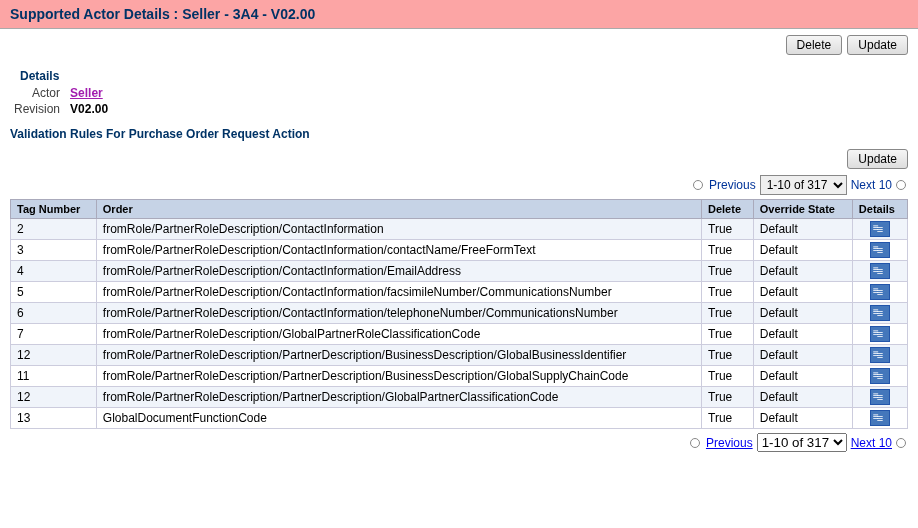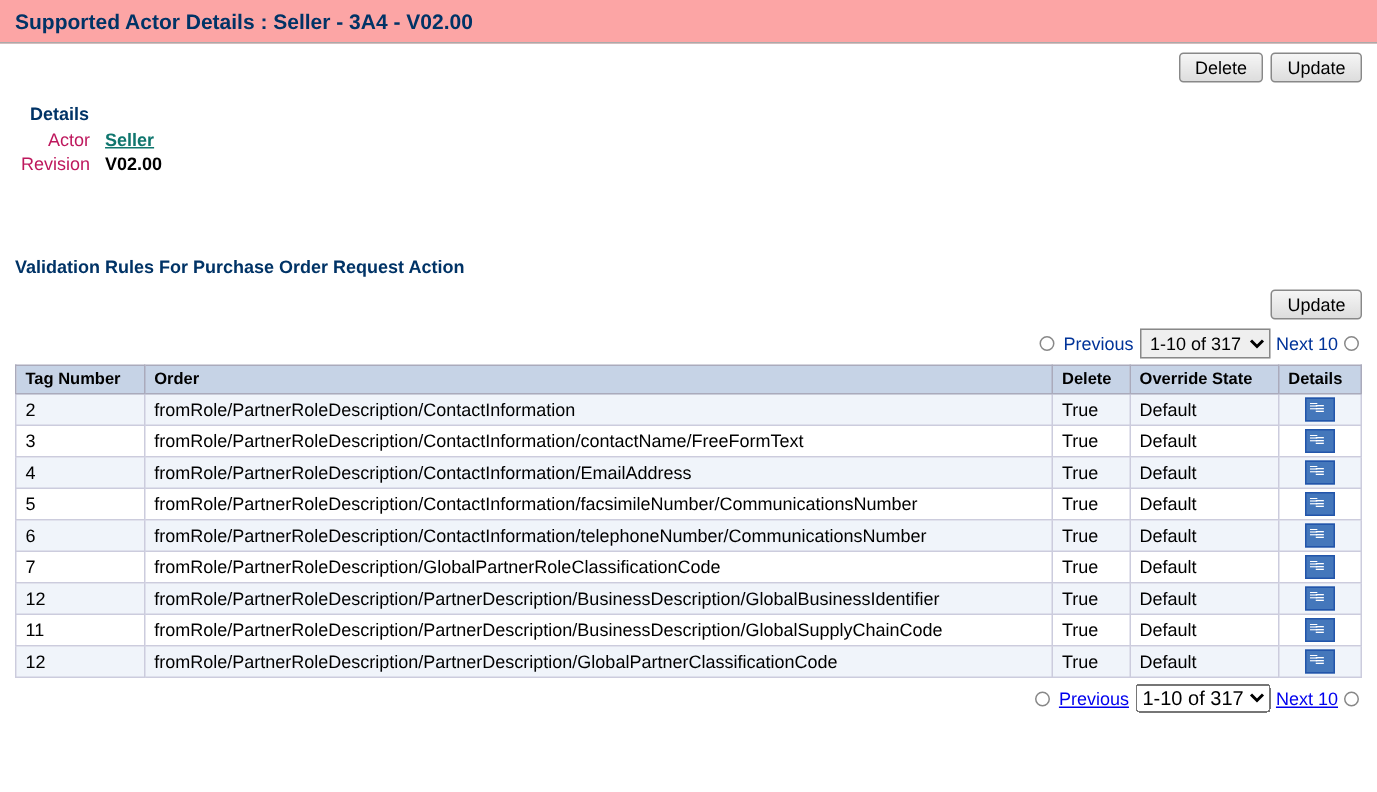--- a/index.html
+++ b/index.html
@@ -42,34 +42,33 @@
     }
     .details-table {
       border-collapse: collapse;
     }
     .details-table td {
       padding: 1px 4px;
       vertical-align: top;
     }
     .details-table .label {
       text-align: right;
-      color: #be185d;
+      color: #404040;
       white-space: nowrap;
       padding-right: 6px;
     }
     .details-table .value a {
-      color: #0f766e;
+      color: #a21caf;
       text-decoration: underline;
     }
     .details-table .value {
       font-weight: bold;
     }
     .validation-section {
       padding: 0 10px;
-      margin-top: 44px;
     }
     .validation-title {
       color: #003366;
       font-weight: bold;
       font-size: 12px;
       padding-bottom: 6px;
     }
     .update-bar {
       display: flex;
       justify-content: flex-end;
@@ -270,20 +269,27 @@
           <td>Default</td>
           <td class="icon-cell"><div class="details-icon" style="display: inline-flex; align-items: center; justify-content: center; width: 20px; height: 16px; background: rgb(68, 119, 187); border: 1px solid rgb(34, 85, 170); cursor: pointer; color: white; font-size: 11px;">≡</div></td>
         </tr>
         <tr>
           <td>12</td>
           <td>fromRole/PartnerRoleDescription/PartnerDescription/GlobalPartnerClassificationCode</td>
           <td>True</td>
           <td>Default</td>
           <td class="icon-cell"><div class="details-icon" style="display: inline-flex; align-items: center; justify-content: center; width: 20px; height: 16px; background: rgb(68, 119, 187); border: 1px solid rgb(34, 85, 170); cursor: pointer; color: white; font-size: 11px;">≡</div></td>
         </tr>
+        <tr>
+          <td>13</td>
+          <td>GlobalDocumentFunctionCode</td>
+          <td>True</td>
+          <td>Default</td>
+          <td class="icon-cell"><div class="details-icon" style="display: inline-flex; align-items: center; justify-content: center; width: 20px; height: 16px; background: rgb(68, 119, 187); border: 1px solid rgb(34, 85, 170); cursor: pointer; color: white; font-size: 11px;">≡</div></td>
+        </tr>
       </tbody>
   </table>
 
   <div class="bottom-pagination">
     <span class="circle-icon"></span>
     <a href="#" class="prev-link">Previous</a>
     <select>
       <option>1-10 of 317</option>
     </select>
     <a href="#" class="next-link">Next 10</a>

